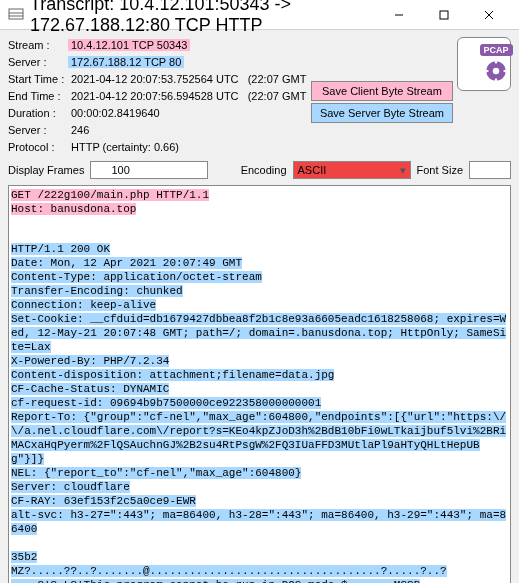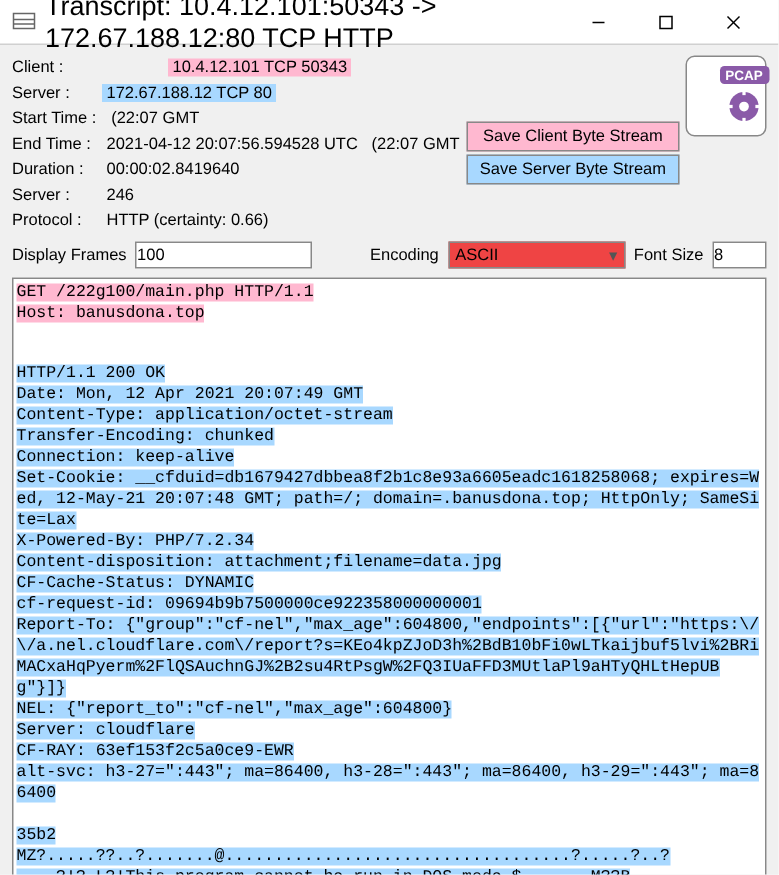--- a/index.html
+++ b/index.html
@@ -6,32 +6,32 @@
 body { font-family: "Segoe UI", Tahoma, sans-serif; font-size: 11px; background: #f0f0f0; width: 519px; height: 583px; overflow: hidden; }
 .titlebar { background: #fff; height: 30px; display: flex; align-items: center; padding: 0 8px; border-bottom: 1px solid #d0d0d0; }
 .titlebar-icon { width: 16px; height: 16px; margin-right: 6px; }
 .titlebar-text { flex: 1; font-size: 18px; color: #000; }
 .win-controls { display: flex; }
 .win-btn { width: 45px; height: 30px; display: flex; align-items: center; justify-content: center; cursor: pointer; }
 .content { padding: 6px 8px; background: #f0f0f0; }
 .info-row { display: flex; align-items: center; height: 17px; font-size: 11px; }
 .info-label { width: 60px; color: #000; }
 .info-val { padding: 0 3px; }
-.hl-pink { background: #ffb8d0; margin-left: 44px; }
+.hl-pink { background: #ffb8d0; }
 .hl-blue { background: #a8d8ff; }
 .top-right { position: absolute; right: 8px; top: 37px; display: flex; gap: 4px; align-items: flex-start; }
 .save-btns { display: flex; flex-direction: column; gap: 2px; margin-top: 44px; }
 .save-btn { border: 1px solid #888; padding: 3px 8px; font-size: 11px; cursor: pointer; background: #e8e8e8; }
 .save-btn.pink { background: #ffb8d0; }
 .save-btn.blue { background: #a8d8ff; }
 .pcap-icon { width: 54px; height: 54px; border: 1px solid #888; border-radius: 6px; background: #fff; display: flex; flex-direction: column; align-items: center; justify-content: center; padding-left: 24px; }
 .pcap-label { background: #8a5aa8; color: #fff; font-size: 9px; font-weight: bold; padding: 1px 4px; border-radius: 3px; margin-bottom: 2px; }
 .pcap-gear { width: 26px; height: 26px; }
 .controls-row { display: flex; align-items: center; gap: 6px; margin-top: 6px; font-size: 11px; }
-.input-box { border: 1px solid #888; background: #fff; padding: 2px 0; font-size: 11px; }
+.input-box { border: 1px solid #888; background: #fff; padding: 2px 20px; font-size: 11px; }
 .input-box.df { width: 118px; }
 .input-box.fs { width: 36px; }
 .select-box { border: 1px solid #888; background: #ef4444; padding: 2px 18px 2px 4px; font-size: 11px; width: 118px; position: relative; }
 .select-box::after { content: "▾"; position: absolute; right: 4px; top: 2px; color: #555; }
 .transcript { margin-top: 6px; border: 1px solid #888; background: #fff; height: 415px; overflow-y: scroll; padding: 2px; font-family: Consolas, "Courier New", monospace; font-size: 11px; line-height: 14px; white-space: pre-wrap; word-break: break-all; }
 .transcript .pink-line { background: #ffb8d0; display: inline; }
 .transcript .blue-line { background: #a8d8ff; display: inline; }
 ::-webkit-scrollbar { width: 16px; }
 ::-webkit-scrollbar-track { background: #f0f0f0; }
 ::-webkit-scrollbar-thumb { background: #c0c0c0; border: 1px solid #a0a0a0; }
@@ -64,28 +64,28 @@
         <svg width="10" height="10">
           <line x1="1" y1="1" x2="9" y2="9" stroke="#000"></line>
           <line x1="9" y1="1" x2="1" y2="9" stroke="#000"></line>
         </svg>
       </div>
   </div>
 </div>
 
 <div class="content">
   <div class="info-row">
-      <span class="info-label">Client :</span>
+      <span class="info-label">Stream :</span>
       <span class="info-val hl-pink">10.4.12.101 TCP 50343</span>
     </div>
   <div class="info-row">
       <span class="info-label">Server :</span>
       <span class="info-val hl-blue">172.67.188.12 TCP 80</span>
     </div>
-  <div class="info-row"><span class="info-label">Start Time :</span>&nbsp;&nbsp;<span>(22:07 GMT</span></div>
+  <div class="info-row"><span class="info-label">Start Time :</span><span class="info-val">2021-04-12 20:07:53.752564 UTC</span>&nbsp;&nbsp;<span>(22:07 GMT</span></div>
   <div class="info-row"><span class="info-label">End Time :</span><span class="info-val">2021-04-12 20:07:56.594528 UTC</span>&nbsp;&nbsp;<span>(22:07 GMT</span></div>
   <div class="info-row">
       <span class="info-label">Duration :</span>
       <span class="info-val">00:00:02.8419640</span>
     </div>
   <div class="info-row">
       <span class="info-label">Server :</span>
       <span class="info-val">246</span>
     </div>
   <div class="info-row">

